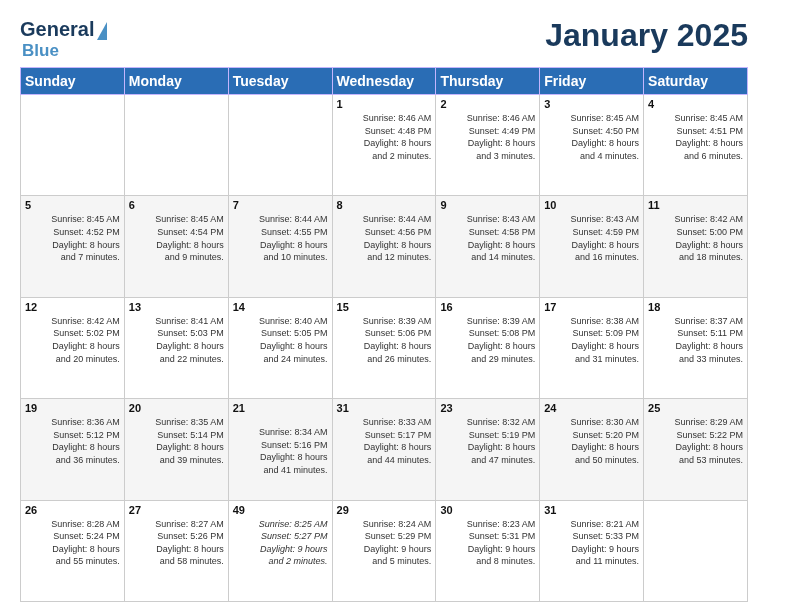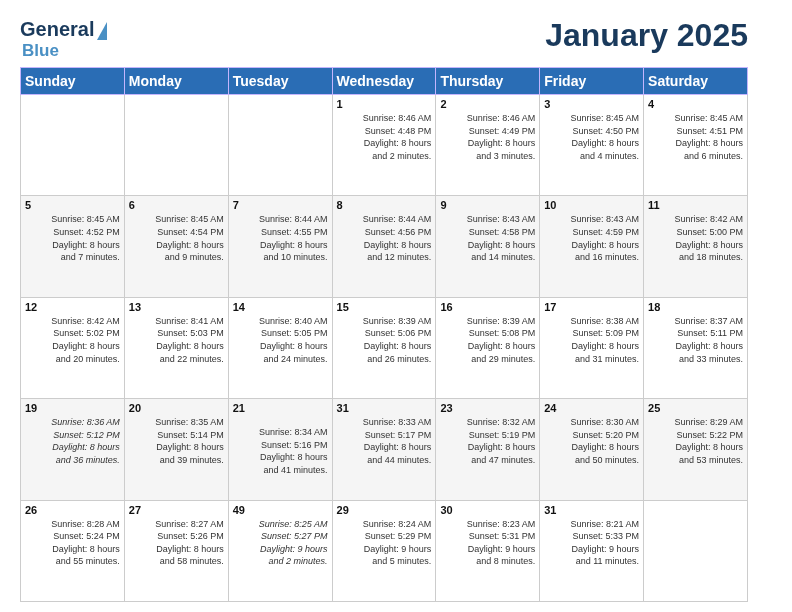--- a/index.html
+++ b/index.html
@@ -249,21 +249,21 @@
             <span class="day-num">18</span>
             <div class="day-info" style="white-space: pre-line;">Sunrise: 8:37 AM
 Sunset: 5:11 PM
 Daylight: 8 hours
 and 33 minutes.</div>
           </td>
         </tr>
         <tr>
           <td>
             <span class="day-num">19</span>
-            <div class="day-info" style="white-space: pre-line; font-style: italic;">Sunrise: 8:36 AM
+            <div class="day-info" style="white-space: pre-line;">Sunrise: 8:36 AM
 Sunset: 5:12 PM
 Daylight: 8 hours
 and 36 minutes.</div>
           </td>
           <td>
             <span class="day-num">20</span>
             <div class="day-info" style="white-space: pre-line;">Sunrise: 8:35 AM
 Sunset: 5:14 PM
 Daylight: 8 hours
 and 39 minutes.</div>

